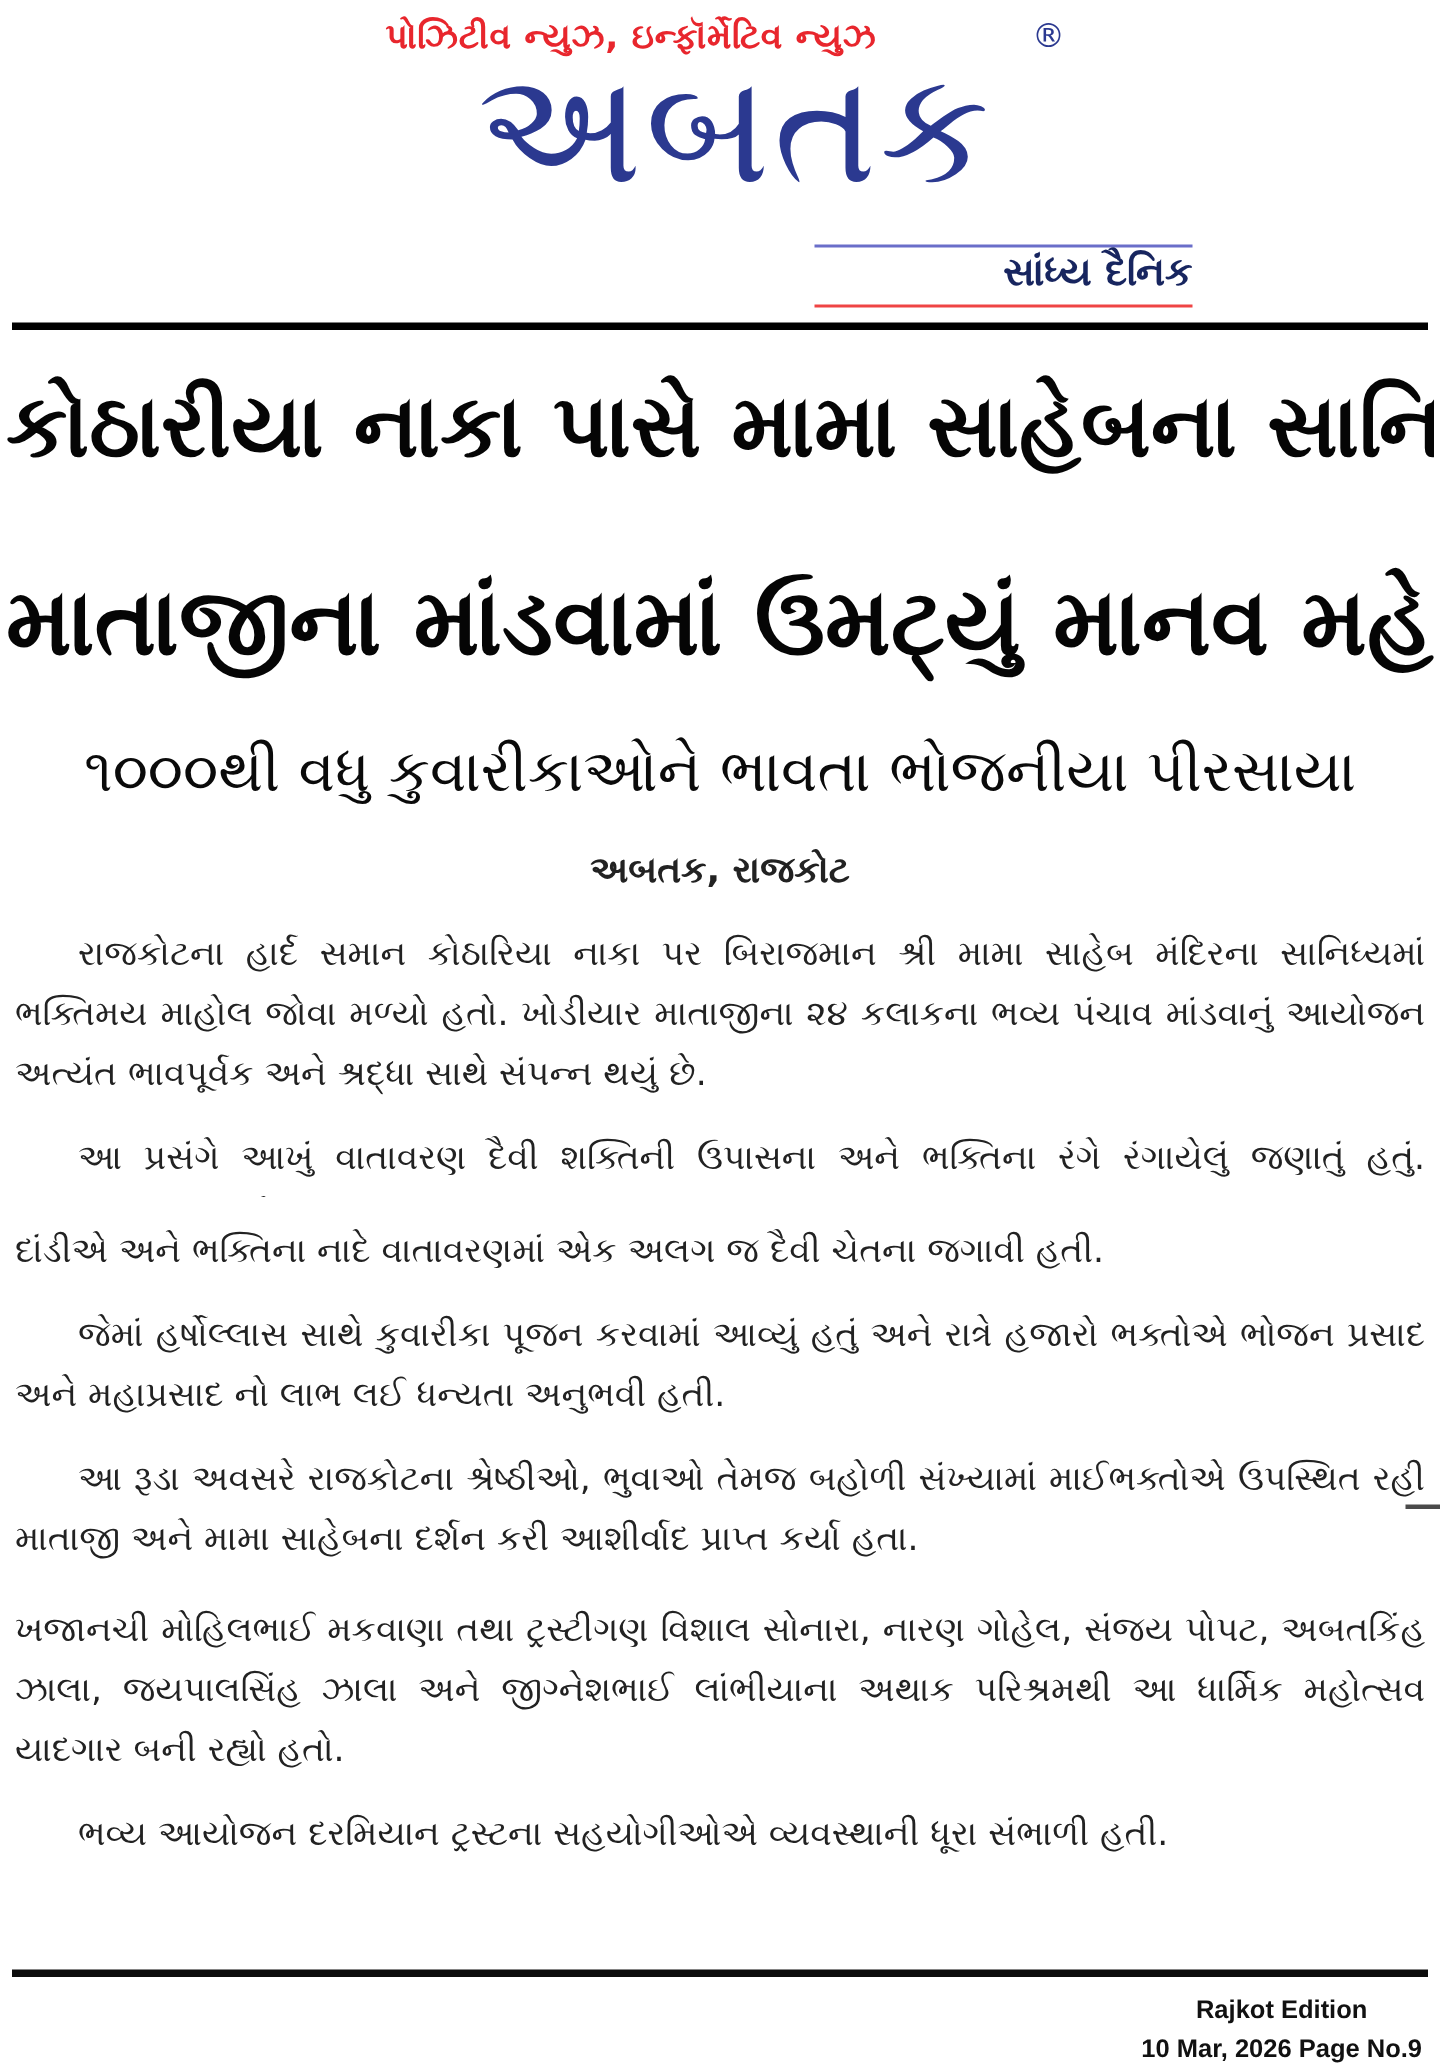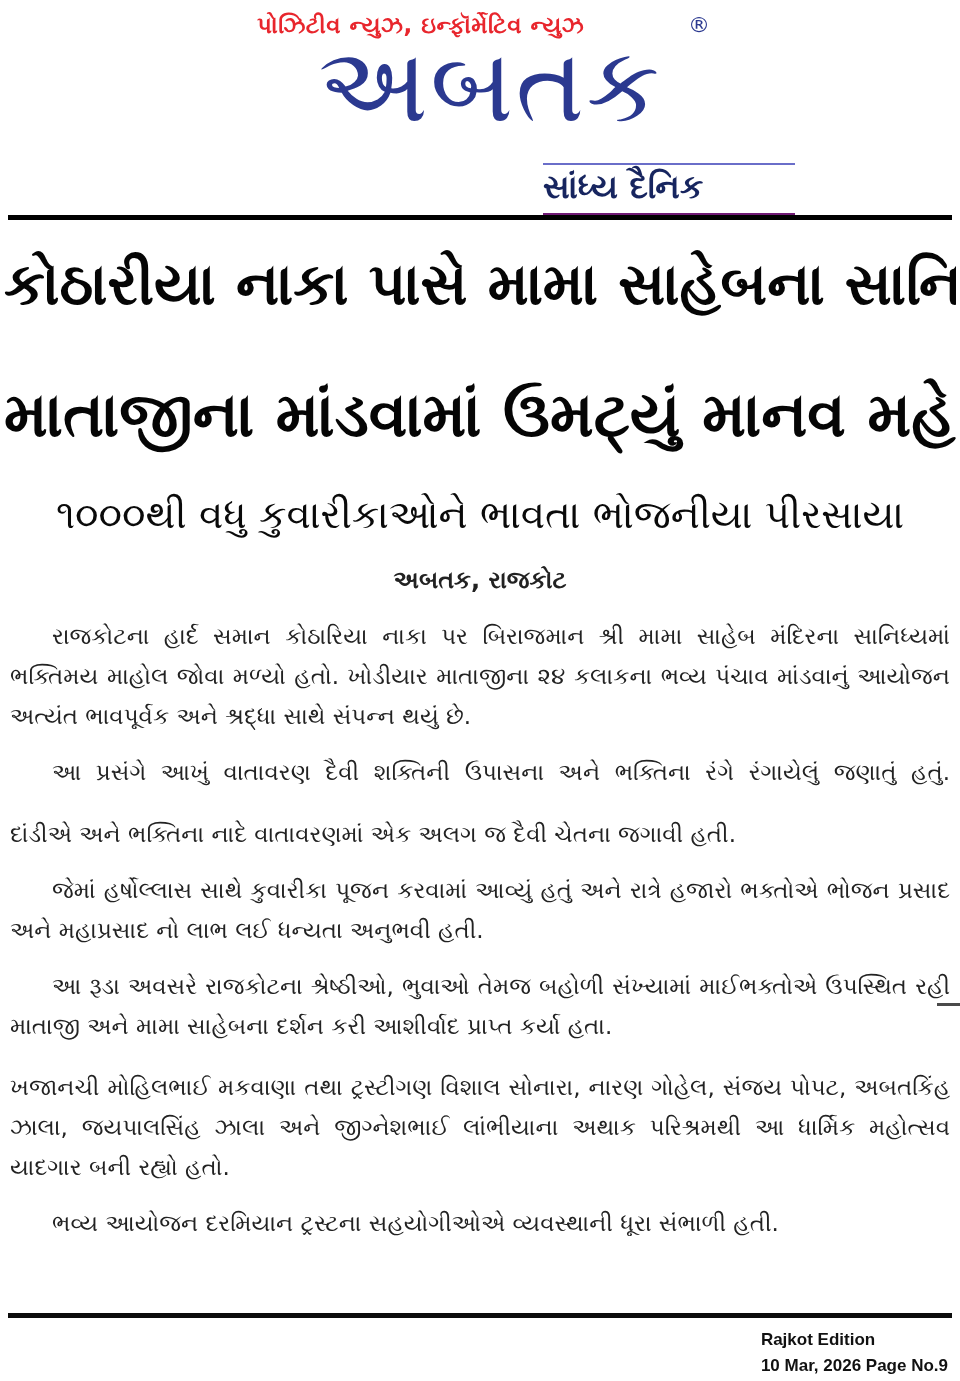--- a/index.html
+++ b/index.html
@@ -21,22 +21,22 @@
     position:absolute; left:270px; top:26px; width:440px;
     color:#2b3990; font-size:104px; line-height:1.15; font-weight:normal;
     letter-spacing:2px; text-align:center;
   }
   .reg-mark {
     position:absolute; left:688px; top:12px;
     color:#2b3990; font-size:22px; font-weight:normal;
   }
   .edition-type {
     position:absolute; left:543px; top:163px; width:252px;
-    text-align:left; font-size:33px; font-weight:bold; color:#17255f;
-    border-top:2px solid #6a6ec9; border-bottom:2px solid #701a75;
+    text-align:right; font-size:26px; font-weight:bold; color:#17255f;
+    border-top:2px solid #6a6ec9; border-bottom:2px solid #ef4444;
     padding:2px 0 6px 0;
   }
 
   .rule-top {
     position:absolute; left:8px; right:8px; top:215px; height:5px; background:#000;
   }
 
   
   .headline-line1 {
     position:absolute; left:4px; right:4px; top:234px;
@@ -66,21 +66,21 @@
 
   .margin-dash {
     position:absolute; right:0; top:1003px; width:23px; height:3px; background:#4a4a4a;
   }
 
   
   .rule-bottom {
     position:absolute; left:8px; right:8px; top:1313px; height:5px; background:#0c0c0c;
   }
   .footer {
-    position:absolute; right:12px; top:1327px; text-align:left;
+    position:absolute; right:12px; top:1327px; text-align:center;
     font-family:"Liberation Sans", sans-serif; font-size:17px; font-weight:bold;
     color:#111; line-height:26px;
   }
 </style>
 </head>
 <body>
 
 <div class="masthead">
   <div class="tagline">પોઝિટીવ ન્યુઝ, ઇન્ફૉર્મેટિવ ન્યુઝ</div>
   <div class="logo">અબતક</div>

